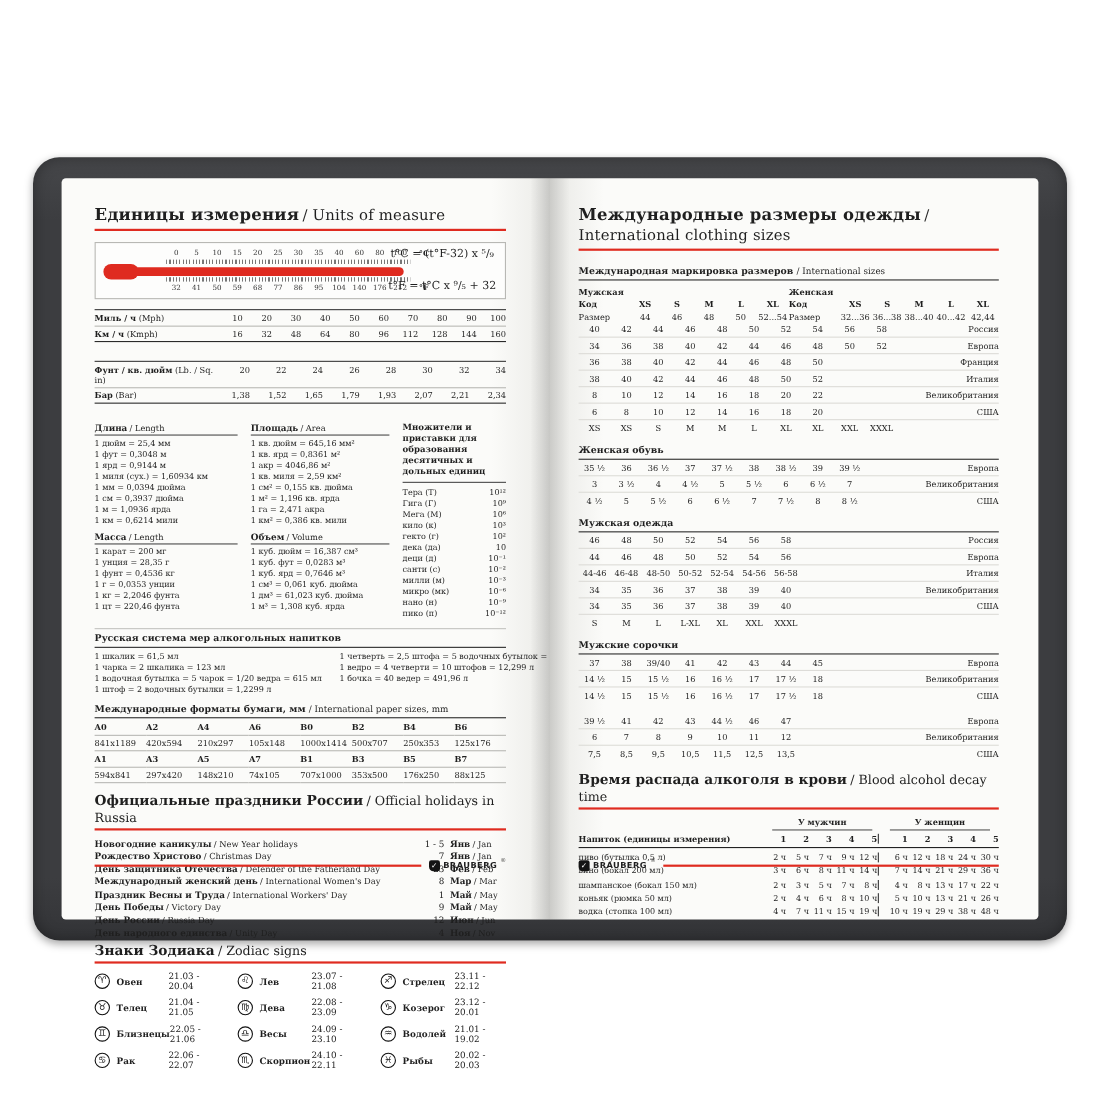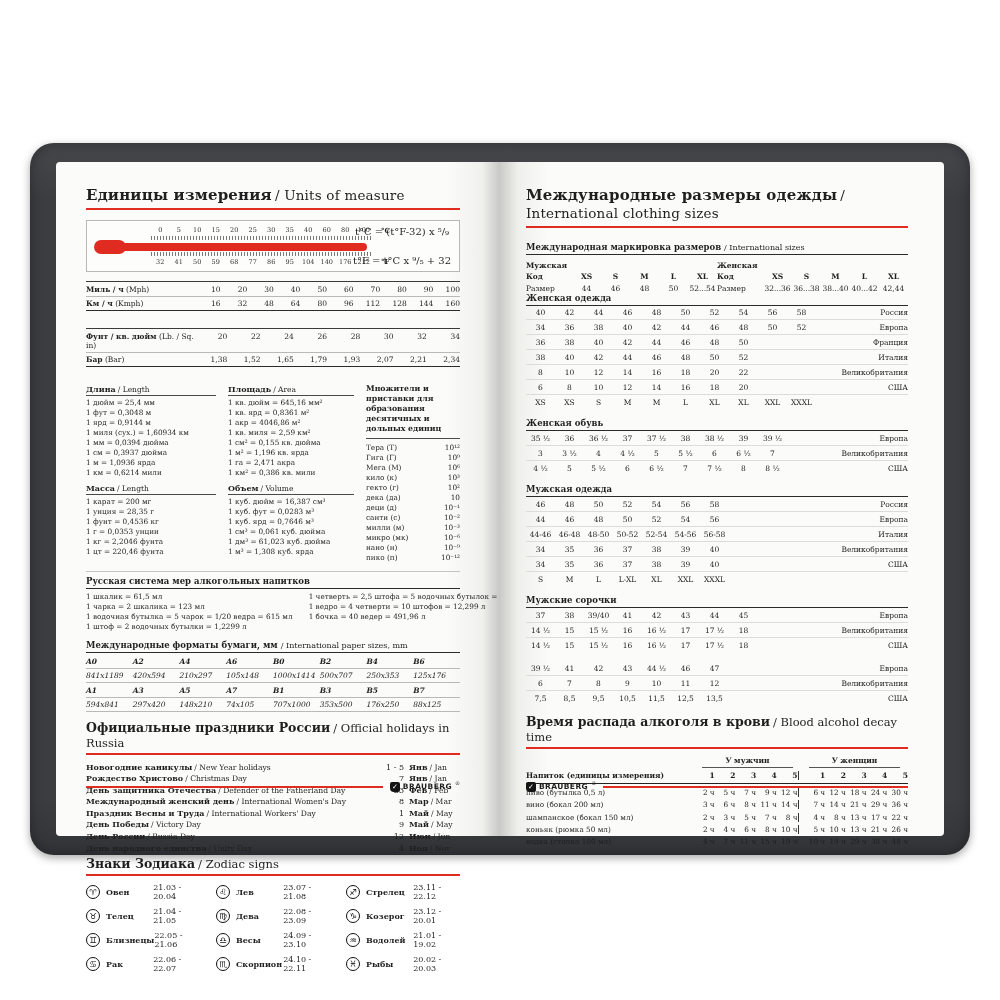--- a/index.html
+++ b/index.html
@@ -74,21 +74,21 @@
 
   
   .alco { border-top:1px solid #c4c4c0; padding-top:4px; margin-bottom:8px; }
   .alco-cols { display:flex; gap:16px; padding-top:3px; }
   .alco-col { flex:1; }
 
   
   .paper { margin-bottom:8px; }
   .paper-table { display:flex; margin-top:1px; }
   .pcol { flex:1; display:flex; flex-direction:column; }
-  .pcol span { display:block; font-size:7.5px; border-bottom:1px solid #b9b9b5; padding:2.5px 0 2px;font-style:italic; }
+  .pcol span { display:block; font-size:7.5px; border-bottom:1px solid #b9b9b5; padding:2.5px 0 2px; }
   .pcol .ph { font-weight:bold; }
 
   
   .holiday { display:flex; align-items:baseline; font-size:8px; line-height:10.6px; }
   .h-name { flex:1; white-space:nowrap; overflow:hidden; }
   .h-name .en { font-size:7.6px; margin-left:2px; }
   .h-day { width:26px; text-align:right; }
   .h-mon { width:56px; padding-left:5px; }
   .h-mon .en { font-size:7.6px; margin-left:2px; }
 
@@ -658,21 +658,20 @@
                     <span class="cell">36...38</span>
                     <span class="cell">38...40</span>
                     <span class="cell">40...42</span>
                     <span class="cell">42,44</span>
                   </span>
               </span>
             </div>
           </div>
 
           <div class="stable">
-            <div class="subhead">Женская одежда</div>
             <div>
 
                 <div class="srow">
                   <span class="s-cells">
                     <span class="scell">40</span>
                     <span class="scell">42</span>
                     <span class="scell">44</span>
                     <span class="scell">46</span>
                     <span class="scell">48</span>
                     <span class="scell">50</span>

